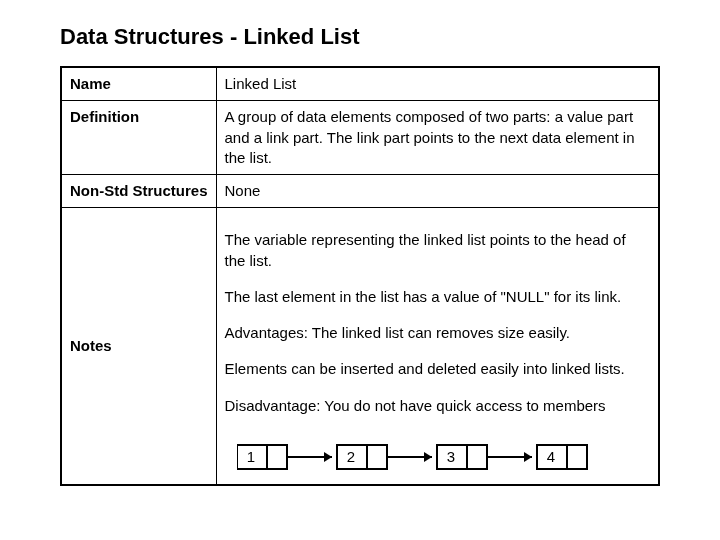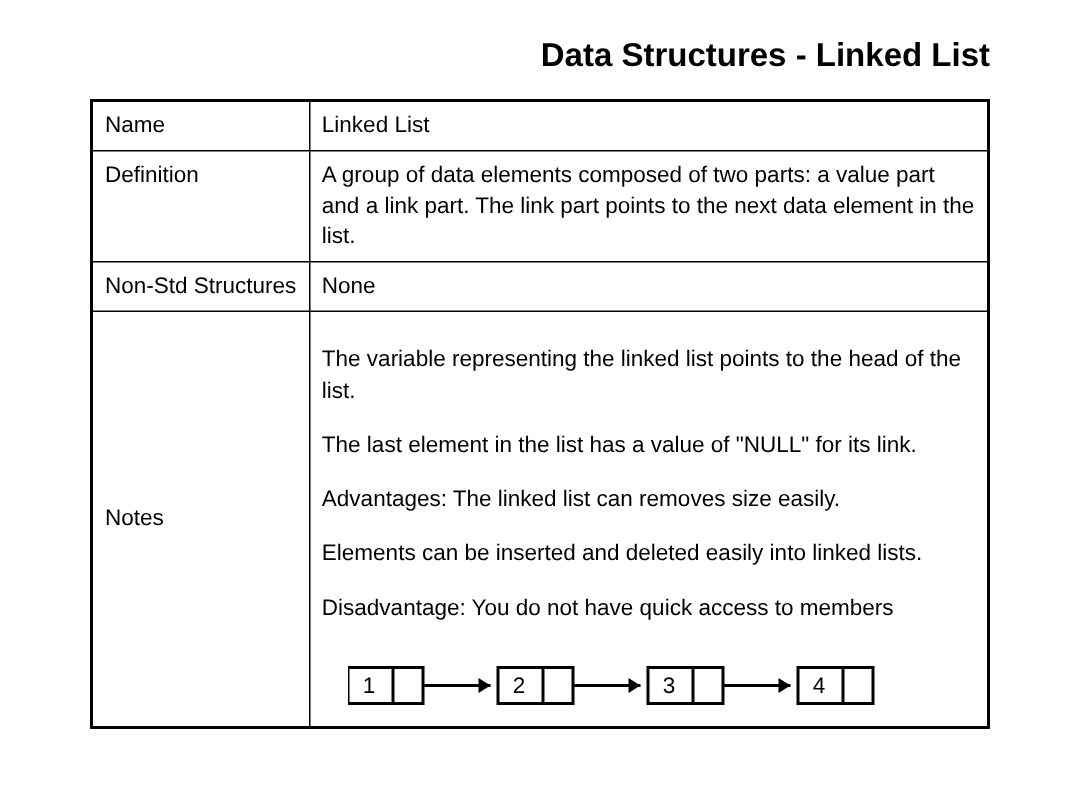--- a/index.html
+++ b/index.html
@@ -14,37 +14,37 @@
   .page {
     width: 720px;
     height: 540px;
     position: relative;
     box-sizing: border-box;
     padding: 18px 60px 0 60px;
   }
   .title {
     font-size: 22px;
     font-weight: bold;
-    text-align: right;
+    text-align: left;
     margin: 6px 0 16px 0;
   }
   table.defs {
     border-collapse: collapse;
     width: 100%;
     border: 2px solid #000;
     font-size: 15px;
     line-height: 1.35;
   }
   table.defs td {
     border: 1px solid #000;
     padding: 6px 8px;
     vertical-align: top;
   }
   table.defs td.label {
-    font-weight: normal;
+    font-weight: bold;
     width: 120px;
     white-space: nowrap;
   }
   .notes p {
     margin: 16px 0;
   }
   .diagram {
     padding-top: 8px;
     padding-bottom: 4px;
   }

